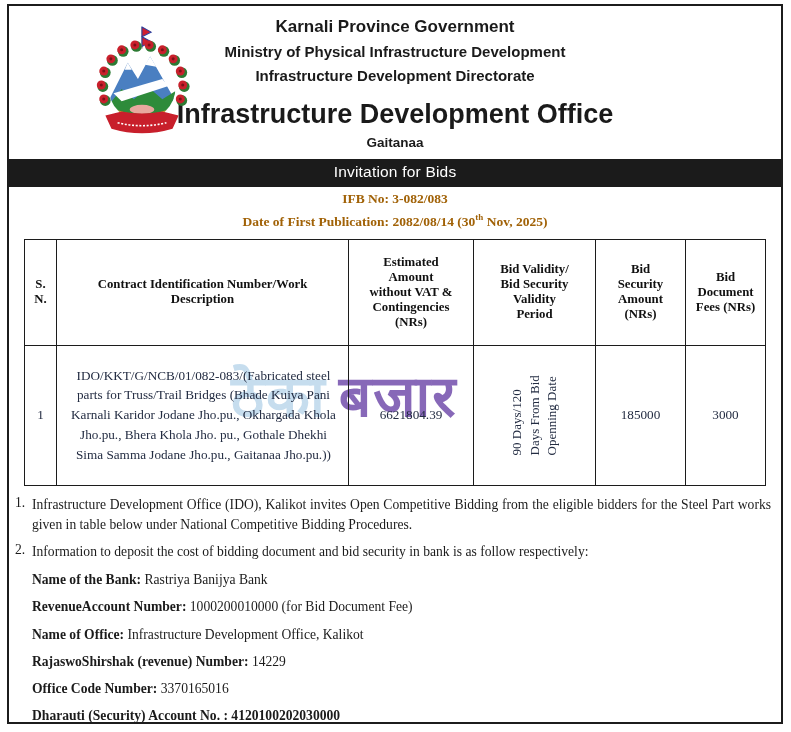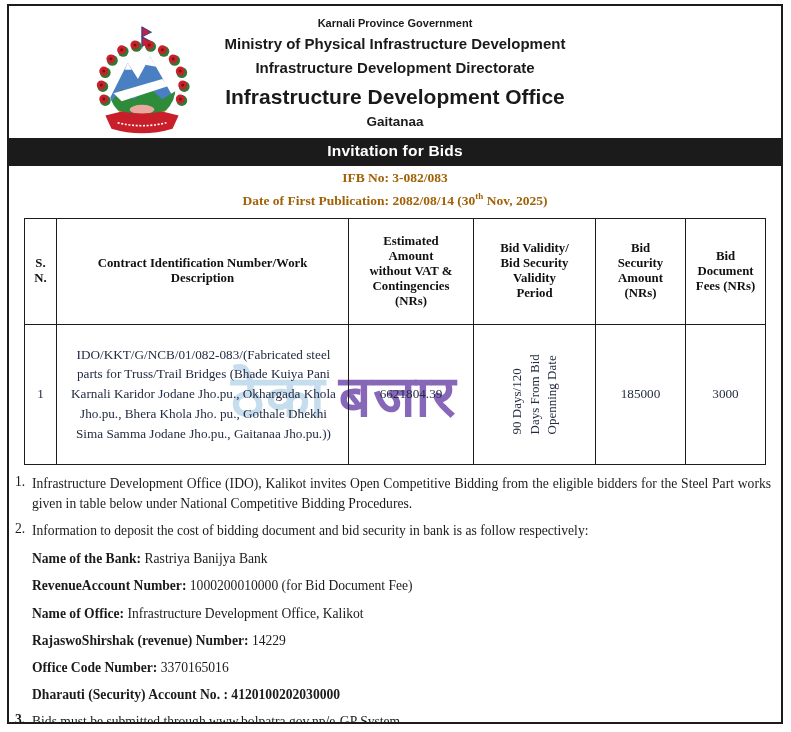--- a/index.html
+++ b/index.html
@@ -15,30 +15,30 @@
     position:absolute; left:222px; top:349px; z-index:0;
     font-family:"Liberation Sans", sans-serif; font-weight:bold;
     font-size:57px; letter-spacing:2px; white-space:nowrap;
     opacity:0.85; pointer-events:none;
   }
   .wm-w1 { color:#bdd8ec; }
   .wm-w2 { color:#4c1d95; opacity:0.78; margin-left:12px; }
 
   
   .hdr { text-align:center; padding-top:11px; font-family:"Liberation Sans", sans-serif; font-weight:bold; color:#1a1a1a; }
-  .h1 { font-size:11px; }
+  .h1 { font-size:17px; }
   .h2 { font-size:15px; margin-top:6px; }
   .h3 { font-size:15px; margin-top:7px; }
-  .h4 { font-size:21px; margin-top:9px; }
+  .h4 { font-size:27px; margin-top:15px; }
   .h5 { font-size:13.5px; margin-top:5px; }
   .emblem { position:absolute; left:82px; top:20px; }
 
   .banner {
     margin-top:9px; background:#1b1b1b; color:#fff; text-align:center;
-    font-family:"Liberation Sans", sans-serif; font-weight:bold;
+    font-family:"Liberation Sans", sans-serif; font-weight:normal;
     font-size:15.5px; padding:4px 0 6px; letter-spacing:0.2px;
   }
 
   .meta { text-align:center; font-family:"Liberation Serif", serif; font-weight:bold; font-size:13.5px; color:#a16207; margin-top:4px; }
   .meta .m2 { margin-top:5px;text-align:center; }
   sup { font-size:9px; }
 
   
   table.tbl {
     border-collapse:collapse; table-layout:fixed;

